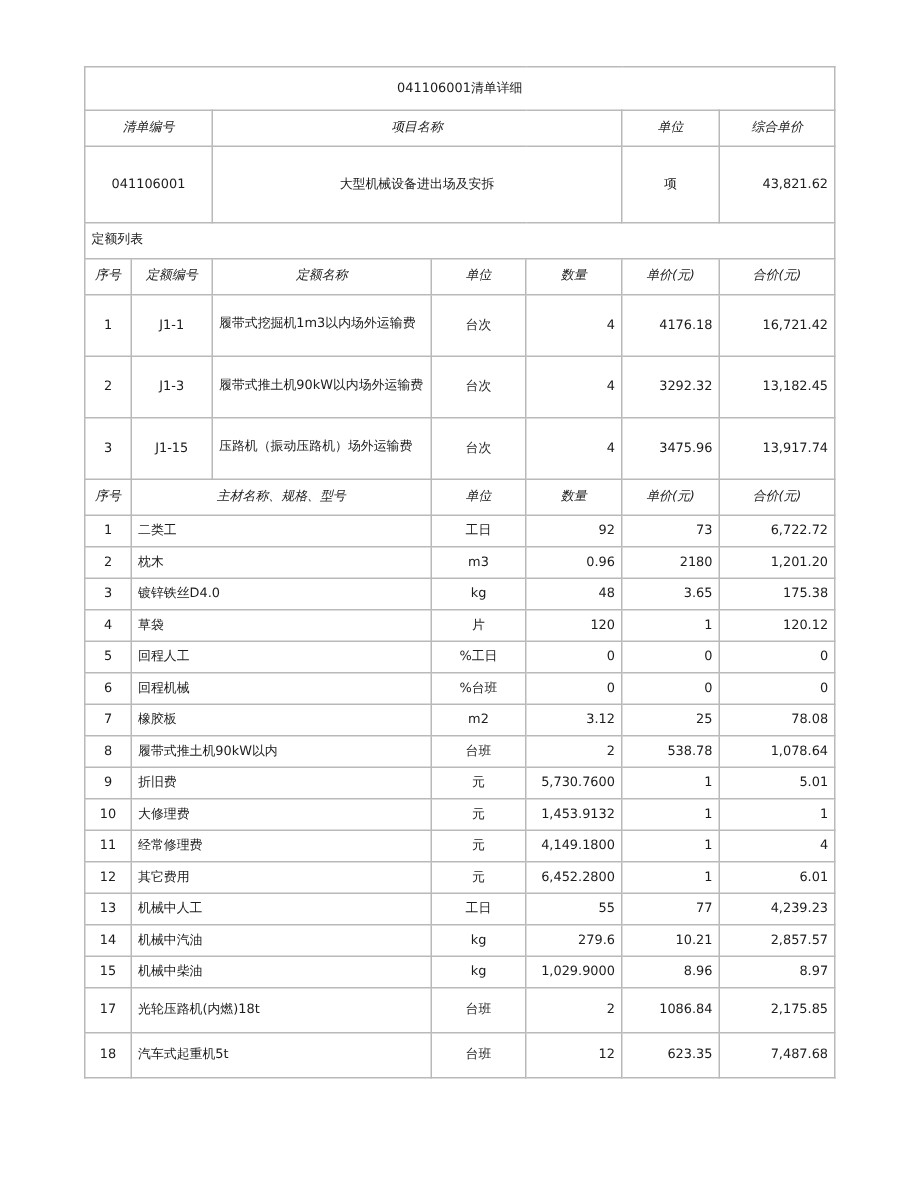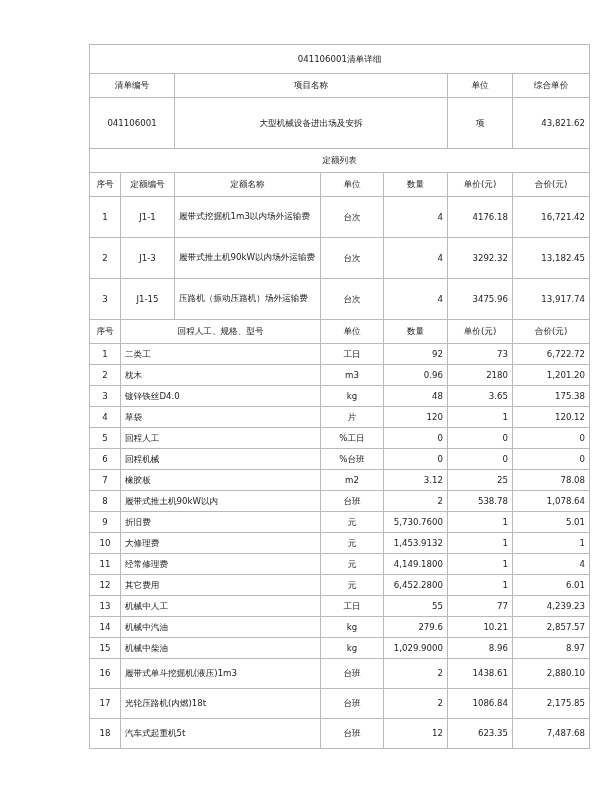--- a/index.html
+++ b/index.html
@@ -20,21 +20,20 @@
     position: absolute;
     left: 56px;
     top: 44px;
     width: 500px;
   }
 
   table.grid {
     border-collapse: collapse;
     table-layout: fixed;
     width: 500px;
-    margin-left: 33px;
   }
   table.grid td {
     border: 1px solid #b9b9b9;
     font-size: 8.6px;
     line-height: 1.28;
     padding: 2px 4px;
     vertical-align: middle;
     color: #1c1c1c;
     overflow: visible;
     white-space: nowrap;
@@ -47,30 +46,31 @@
   .bold { font-weight: normal; }
   .wrap { white-space: normal; text-align: center; }
 
   
   .banner {
     text-align: center;
     height: 24px;
     font-size: 8.8px;
   }
   .section-title {
-    text-align: center;
+    text-align: left;
     height: 19px;
     font-size: 8.8px;
   }
 
   
   .hdr {
     text-align: center;
     height: 19px;
     font-size: 8.8px;
+    font-style: italic;
   }
 
   
   .top-row td { height: 46px; }
 
   
   .de-row td { height: 36px; }
   .de-row td.namecell { white-space: normal; line-height: 1.35; }
 
   
@@ -151,21 +151,21 @@
         <td class="l namecell">压路机（振动压路机）场外运输费</td>
         <td class="c">台次</td>
         <td class="r">4</td>
         <td class="r bold">3475.96</td>
         <td class="r bold">13,917.74</td>
       </tr>
 
 
       <tr>
         <td class="hdr">序号</td>
-        <td class="hdr" colspan="2">回程人工、规格、型号</td>
+        <td class="hdr" colspan="2">主材名称、规格、型号</td>
         <td class="hdr">单位</td>
         <td class="hdr">数量</td>
         <td class="hdr">单价(元)</td>
         <td class="hdr">合价(元)</td>
       </tr>
 
       <tr class="qd-row">
         <td class="c">1</td>
         <td class="l" colspan="2">二类工</td>
         <td class="c">工日</td>
@@ -277,28 +277,20 @@
         <td class="r">10.21</td>
         <td class="r">2,857.57</td>
       </tr>
       <tr class="qd-row">
         <td class="c">15</td>
         <td class="l" colspan="2">机械中柴油</td>
         <td class="c">kg</td>
         <td class="r numtxt">1,029.9000</td>
         <td class="r">8.96</td>
         <td class="r">8.97</td>
-      </tr>
-      <tr class="qd-row-tall">
-        <td class="c">16</td>
-        <td class="l" colspan="2">履带式单斗挖掘机(液压)1m3</td>
-        <td class="c">台班</td>
-        <td class="r numtxt">2</td>
-        <td class="r">1438.61</td>
-        <td class="r">2,880.10</td>
       </tr>
       <tr class="qd-row-tall">
         <td class="c">17</td>
         <td class="l" colspan="2">光轮压路机(内燃)18t</td>
         <td class="c">台班</td>
         <td class="r numtxt">2</td>
         <td class="r">1086.84</td>
         <td class="r">2,175.85</td>
       </tr>
       <tr class="qd-row-tall">

